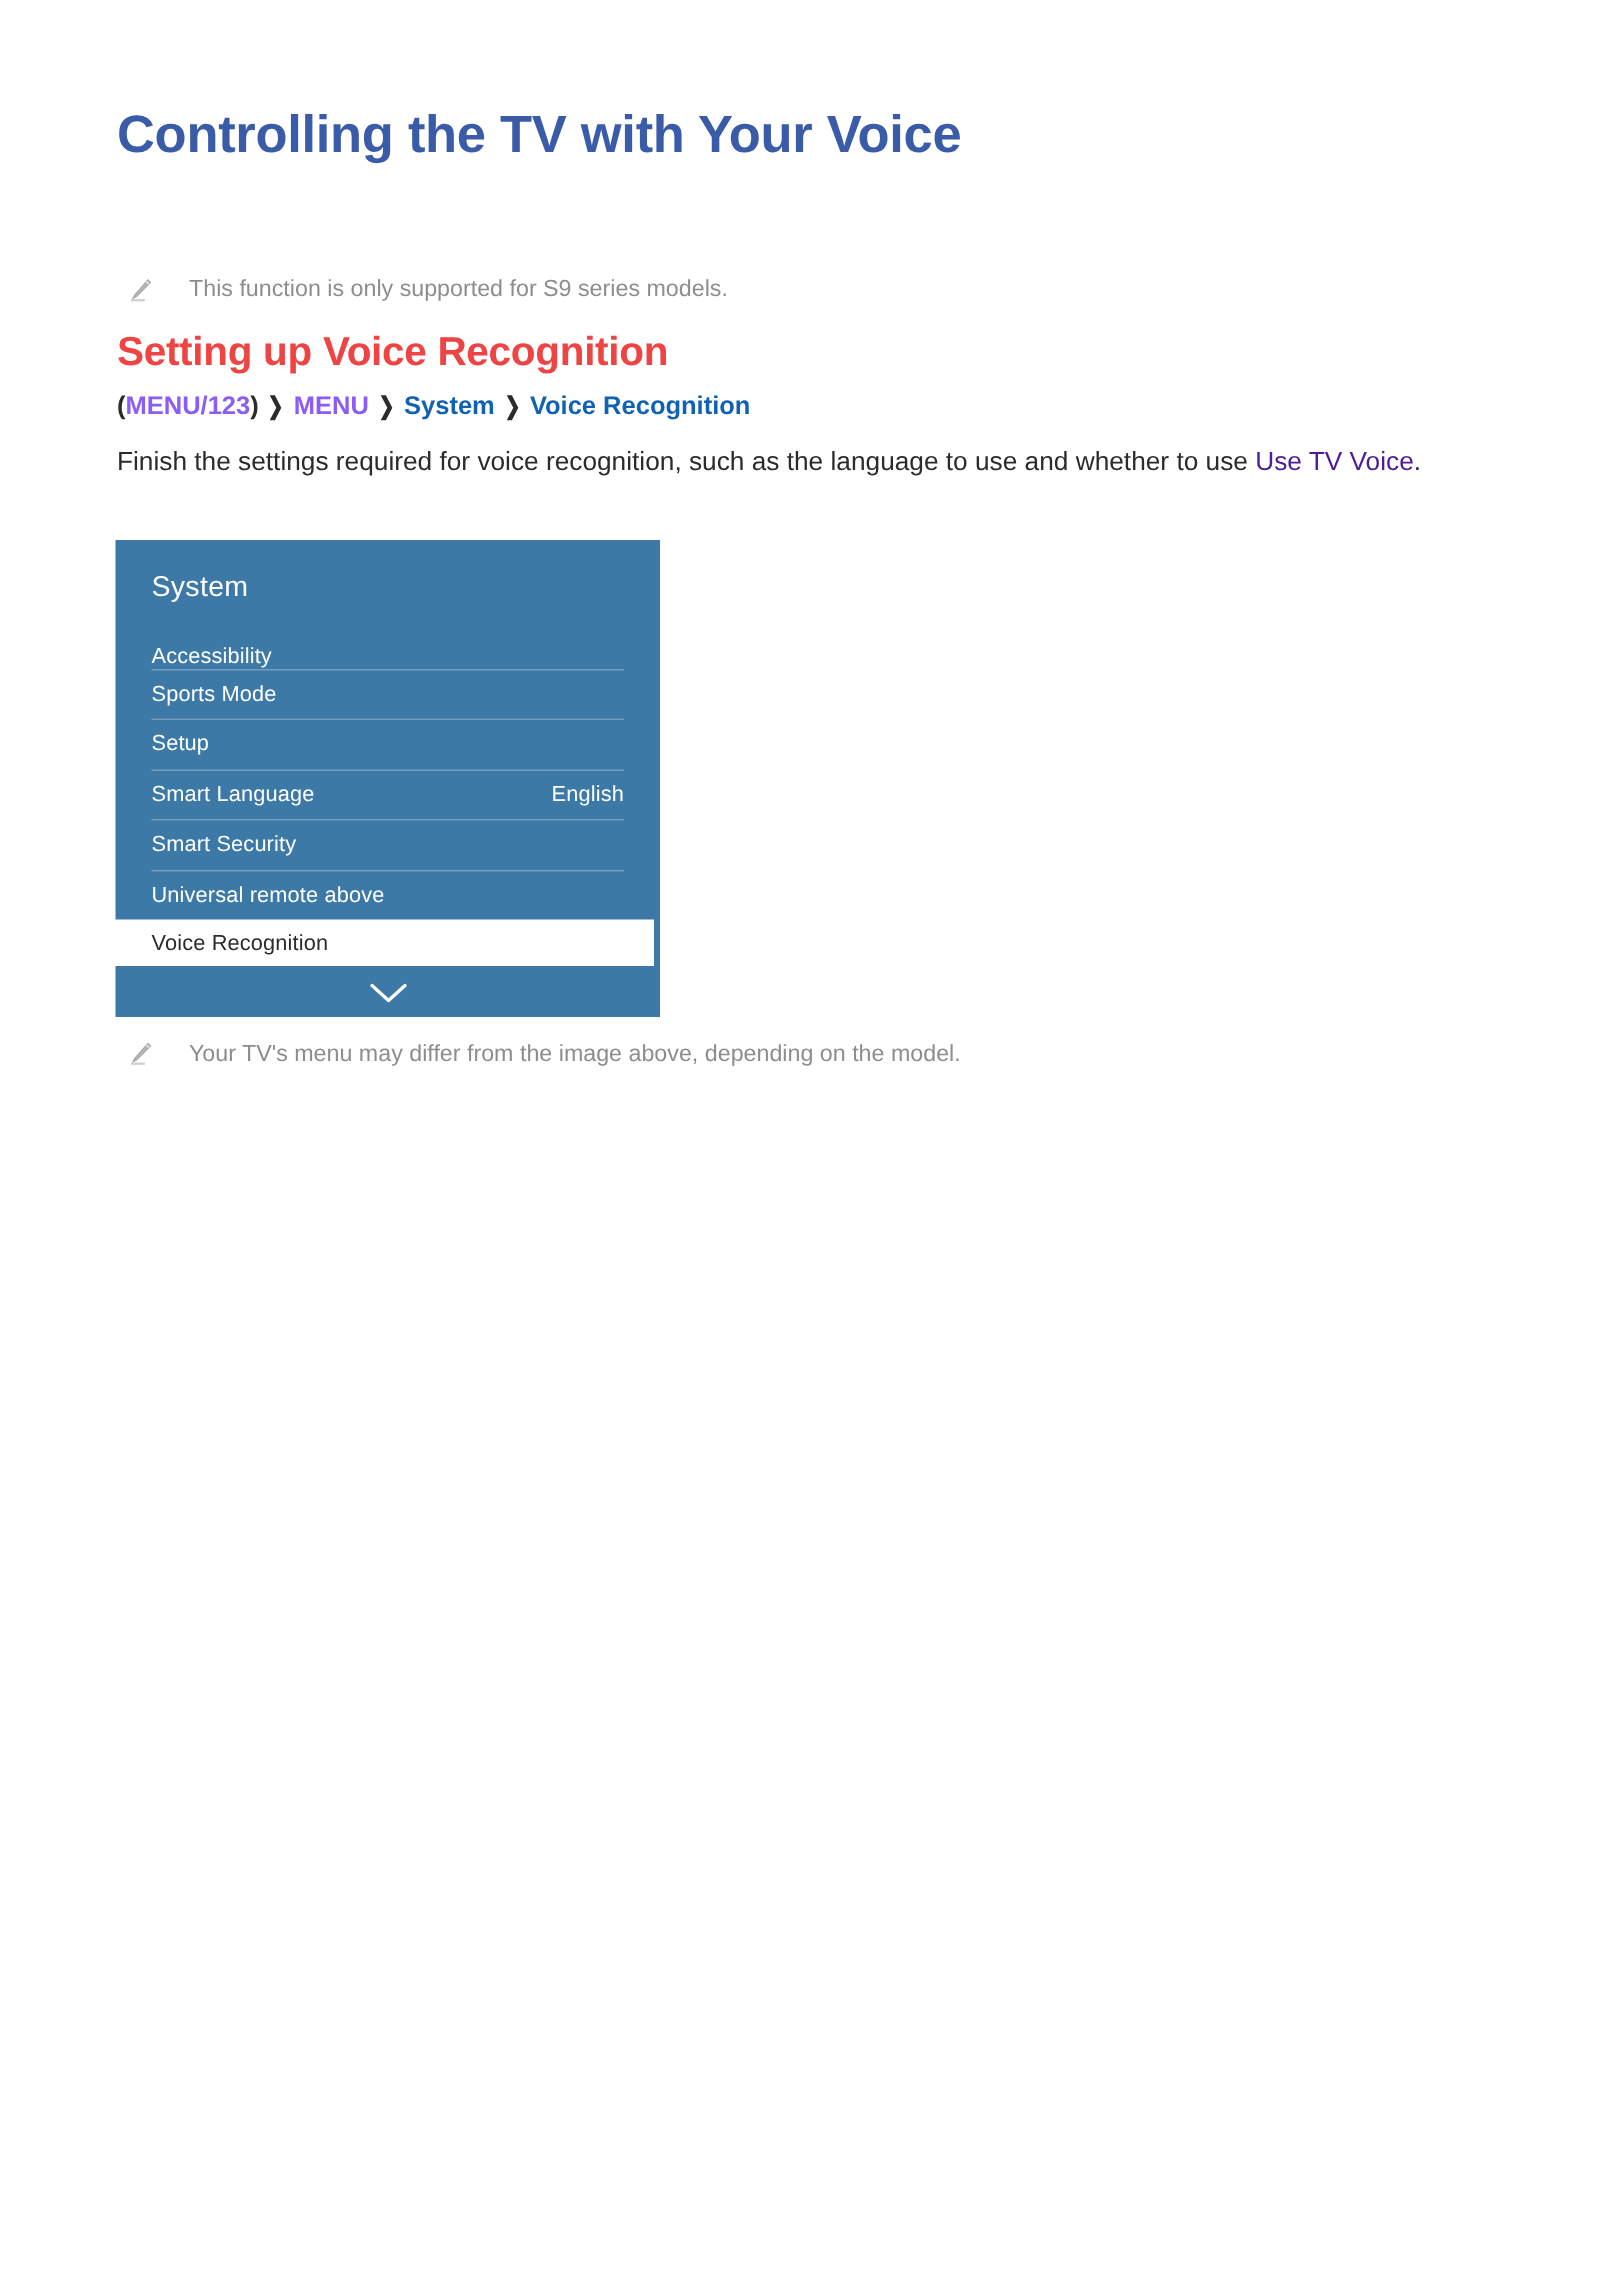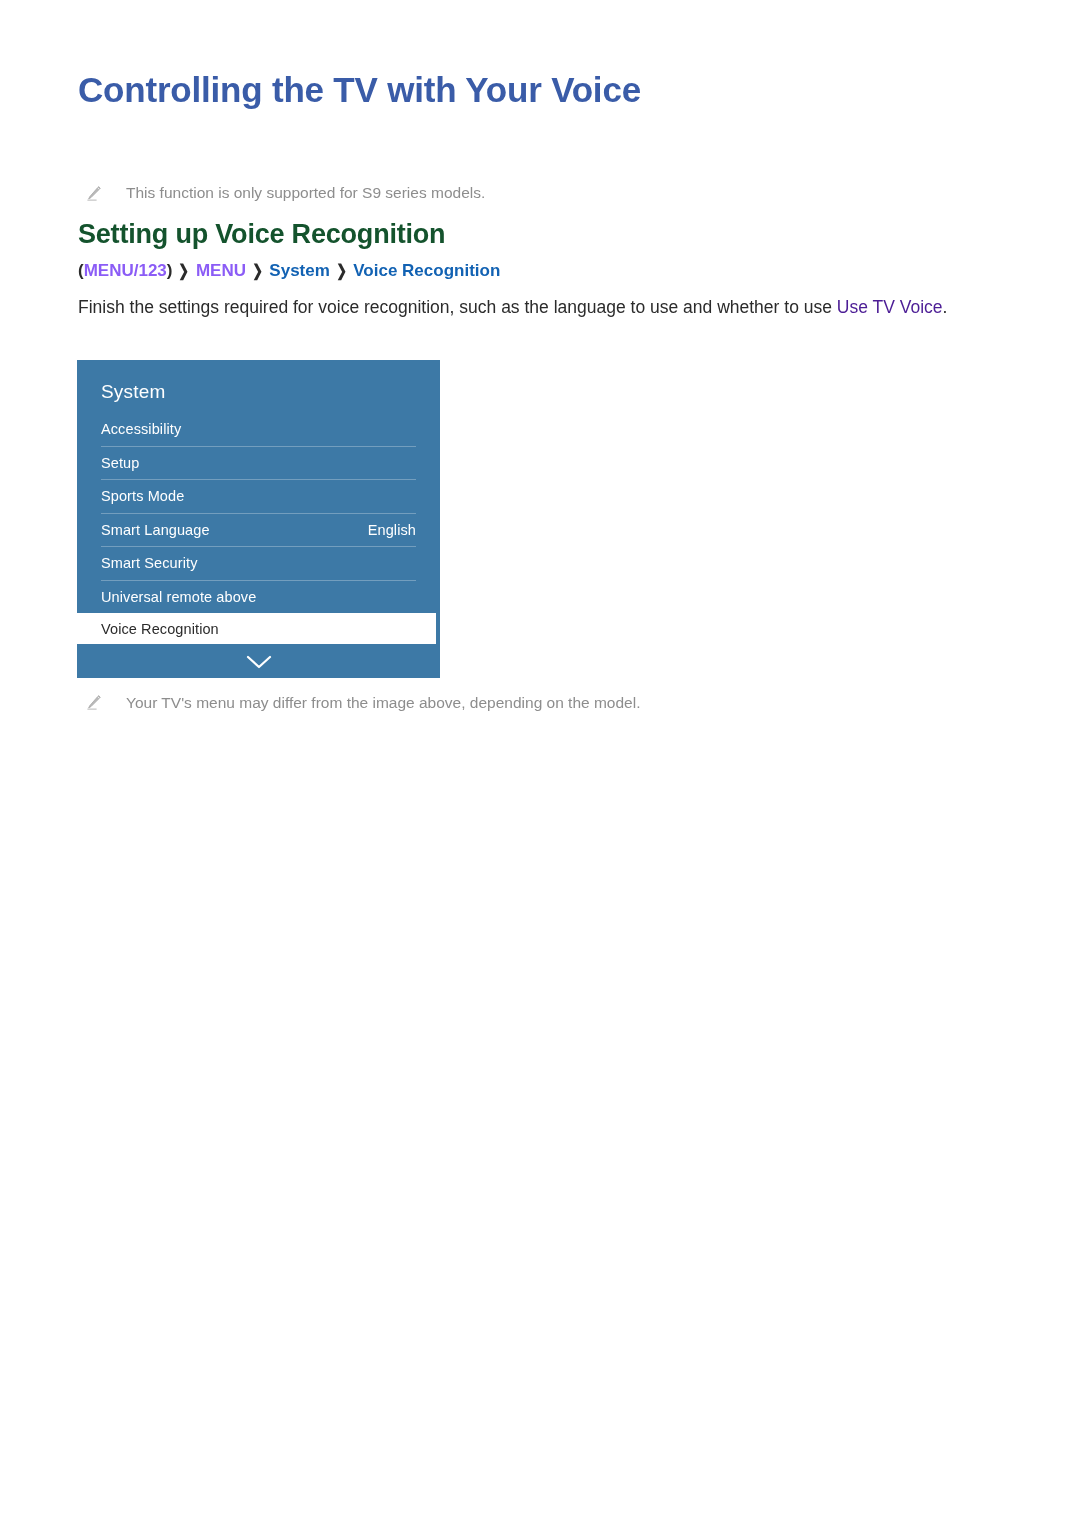--- a/index.html
+++ b/index.html
@@ -41,21 +41,21 @@
   }
 
   .section-title {
     position: absolute;
     left: 78px;
     top: 217px;
     margin: 0;
     font-size: 27px;
     font-weight: bold;
     letter-spacing: -0.2px;
-    color: #14532d;
+    color: #ef4444;
     line-height: 34px;
     white-space: nowrap;
   }
 
   
   .note {
     position: absolute;
     display: flex;
     align-items: flex-start;
     gap: 0;
@@ -147,21 +147,21 @@
     display: flex;
     align-items: center;
     justify-content: space-between;
     height: 33.5px;
     color: #ffffff;
     font-size: 14.5px;
     letter-spacing: 0.1px;
     border-top: 1px solid rgba(255,255,255,0.28);
     box-sizing: border-box;
   }
-  .tv-item:first-child { border-top: none; }
+  .tv-item:first-child { border-top: none; align-items: flex-end; }
 
   .tv-item-label { white-space: nowrap; }
   .tv-item-value {
     white-space: nowrap;
     color: #ffffff;
     font-size: 14.5px;
   }
 
   
   .tv-item.selected {
@@ -215,25 +215,25 @@
 
   <div class="tv-panel">
     <div class="tv-panel-title">System</div>
 
     <ul class="tv-list">
       <li class="tv-item">
         <span class="tv-item-label">Accessibility</span>
         <span class="tv-item-value"></span>
       </li>
       <li class="tv-item">
+        <span class="tv-item-label">Sports Mode</span>
+        <span class="tv-item-value"></span>
+      </li>
+      <li class="tv-item">
         <span class="tv-item-label">Setup</span>
-        <span class="tv-item-value"></span>
-      </li>
-      <li class="tv-item">
-        <span class="tv-item-label">Sports Mode</span>
         <span class="tv-item-value"></span>
       </li>
       <li class="tv-item">
         <span class="tv-item-label">Smart Language</span>
         <span class="tv-item-value">English</span>
       </li>
       <li class="tv-item">
         <span class="tv-item-label">Smart Security</span>
         <span class="tv-item-value"></span>
       </li>

